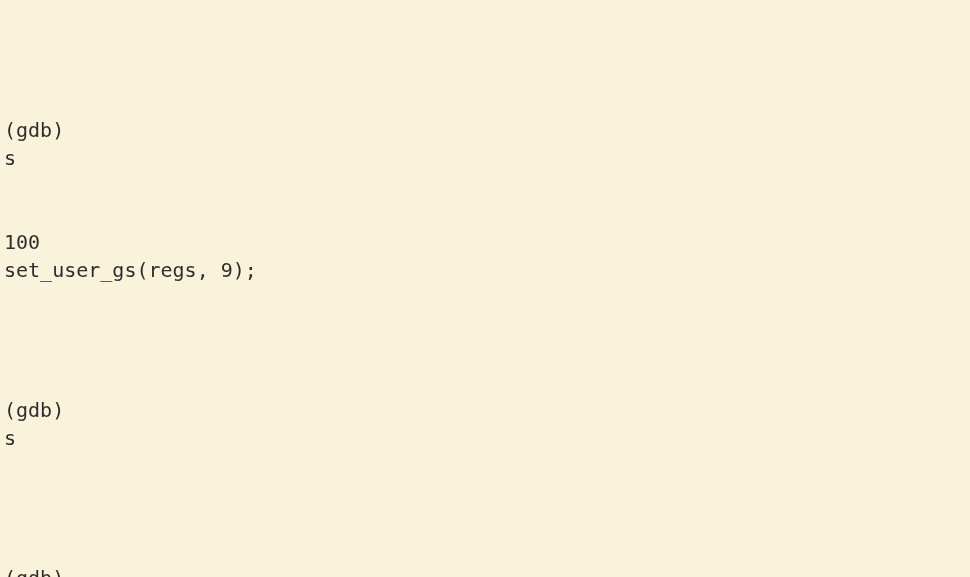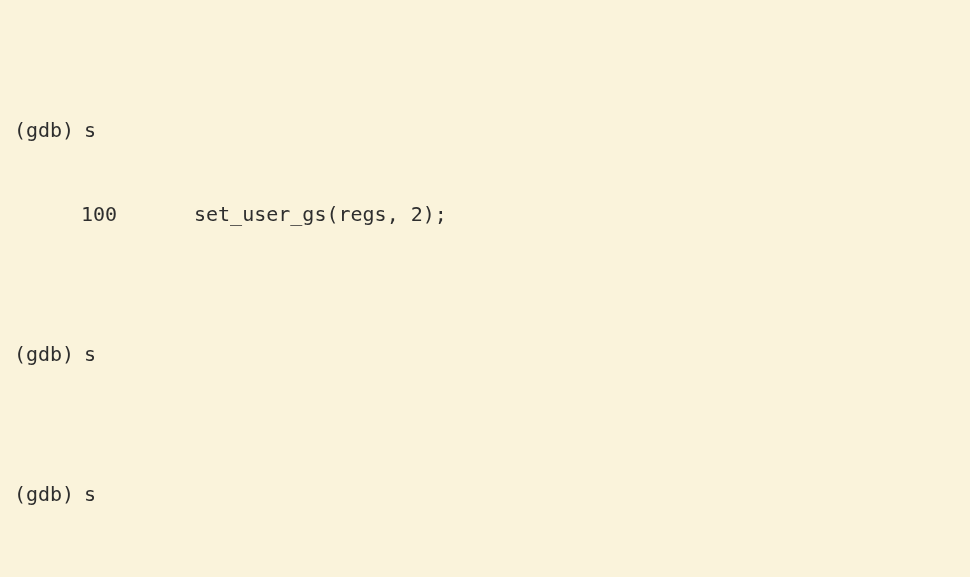--- a/index.html
+++ b/index.html
@@ -13,43 +13,42 @@
     font-size: 20px;
     line-height: 1.4;
     overflow: hidden;
   }
   .terminal {
     padding: 4px 4px;
     white-space: pre;
   }
   .row {
     display: flex;
-    flex-direction: row;
-    text-align: center;
+    flex-direction: column;
   }
   .col-prompt { width: 80px; flex: 0 0 auto; }
   .col-cmd    { flex: 0 0 auto; }
   .col-line   { width: 190px; flex: 0 0 auto; }
   .col-lhs    { width: 300px; flex: 0 0 auto; }
   .col-rhs    { flex: 0 0 auto; }
   .col-full   { flex: 0 0 auto; }
 </style>
 </head>
 <body>
 
 <div class="terminal">
 
   
   <div class="row">
     <span class="col-prompt">(gdb)</span>
     <span class="col-cmd">s</span>
   </div>
   <div class="row">
     <span class="col-line">100</span>
-    <span class="col-full">set_user_gs(regs, 2);</span>
+    <span class="col-full">set_user_gs(regs, 9);</span>
   </div>
 
   
   <div class="row">
     <span class="col-prompt">(gdb)</span>
     <span class="col-cmd">s</span>
   </div>
 
   
   <div class="row">

